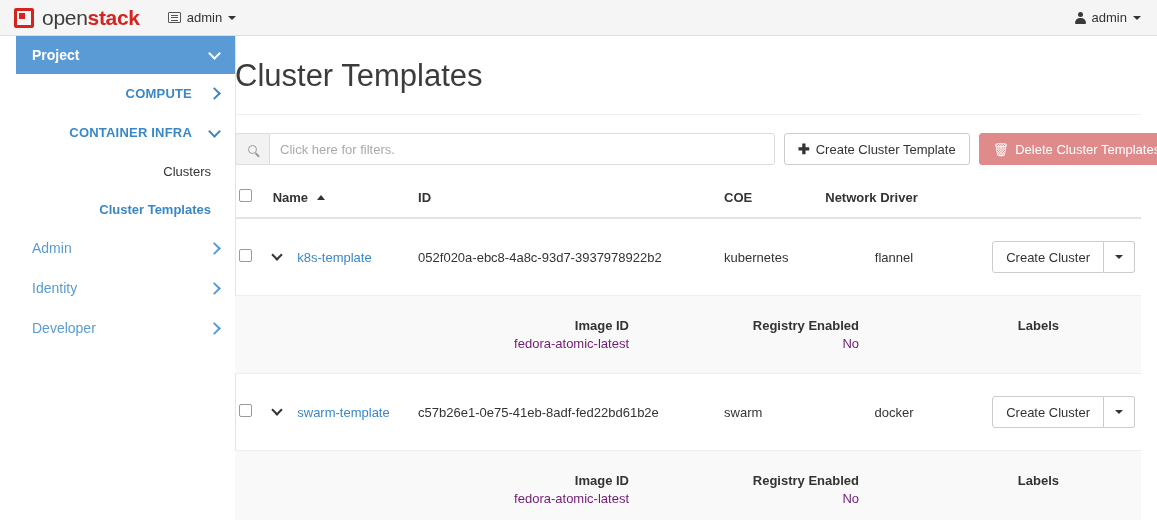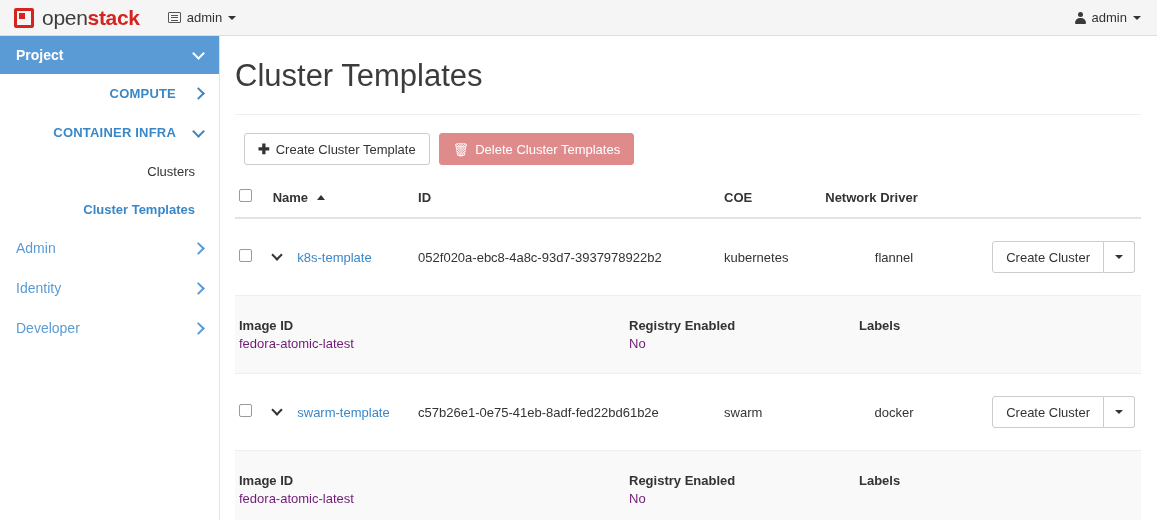--- a/index.html
+++ b/index.html
@@ -75,21 +75,21 @@
     width: 5px; height: 5px; border-radius: 50%; background: #3a3a3a;
   }
   .user-icon::after {
     content: ""; position: absolute; left: 0; top: 6px;
     width: 11px; height: 6px; background: #3a3a3a;
     border-radius: 5px 5px 1px 1px;
   }
 
   
   #sidebar {
-    position: absolute; top: 36px; left: 0;
+    position: absolute; top: 36px; left: 16px;
     width: 220px; height: 484px;
     background: #ffffff;
     border-right: 1px solid #e4e4e4;
   }
   .nav-project {
     height: 38px; background: #5b9bd5; color: #ffffff;
     display: flex; align-items: center;
     padding: 0 16px 0 16px;
     font-size: 14px; font-weight: bold;
     cursor: pointer;
@@ -241,21 +241,21 @@
     display: inline-flex; align-items: center; justify-content: center;
     cursor: pointer;
   }
 
   tr.detail-row > td {
     background: #f9f9f9;
     border-top: 1px solid #e4e4e4;
     border-bottom: 1px solid #e4e4e4;
     padding: 11px 4px 26px 4px;
   }
-  .detail-grid { display: flex; }
+  .detail-grid { display: flex; text-align: right; }
   .detail-col-1 { width: 390px; }
   .detail-col-2 { width: 230px; }
   .detail-col-3 { width: 200px; }
   .detail-key { font-weight: bold; color: #333333; margin-bottom: 3px; }
   .detail-val { color: #701a75; }
 
   #footer-count {
     padding: 14px 4px 0 4px; font-size: 13px; color: #333333;
   }
 </style>
@@ -321,20 +321,26 @@
     <span>Developer</span>
     <span class="chev right"></span>
   </div>
 </div>
 
 <div id="main">
 
   <h1 id="page-title">Cluster Templates</h1>
 
   <div id="toolbar">
+    <div id="filter-group">
+      <span class="filter-addon">
+        <span class="search-icon"></span>
+      </span>
+      <input id="filter-input" type="text" placeholder="Click here for filters." style="">
+    </div>
 
     <div class="btn" id="btn-create">
       <span class="plus-icon">✚</span>
       <span>Create Cluster Template</span>
     </div>
 
     <div class="btn" id="btn-delete">
       <span class="trash-icon">🗑</span>
       <span>Delete Cluster Templates</span>
     </div>

